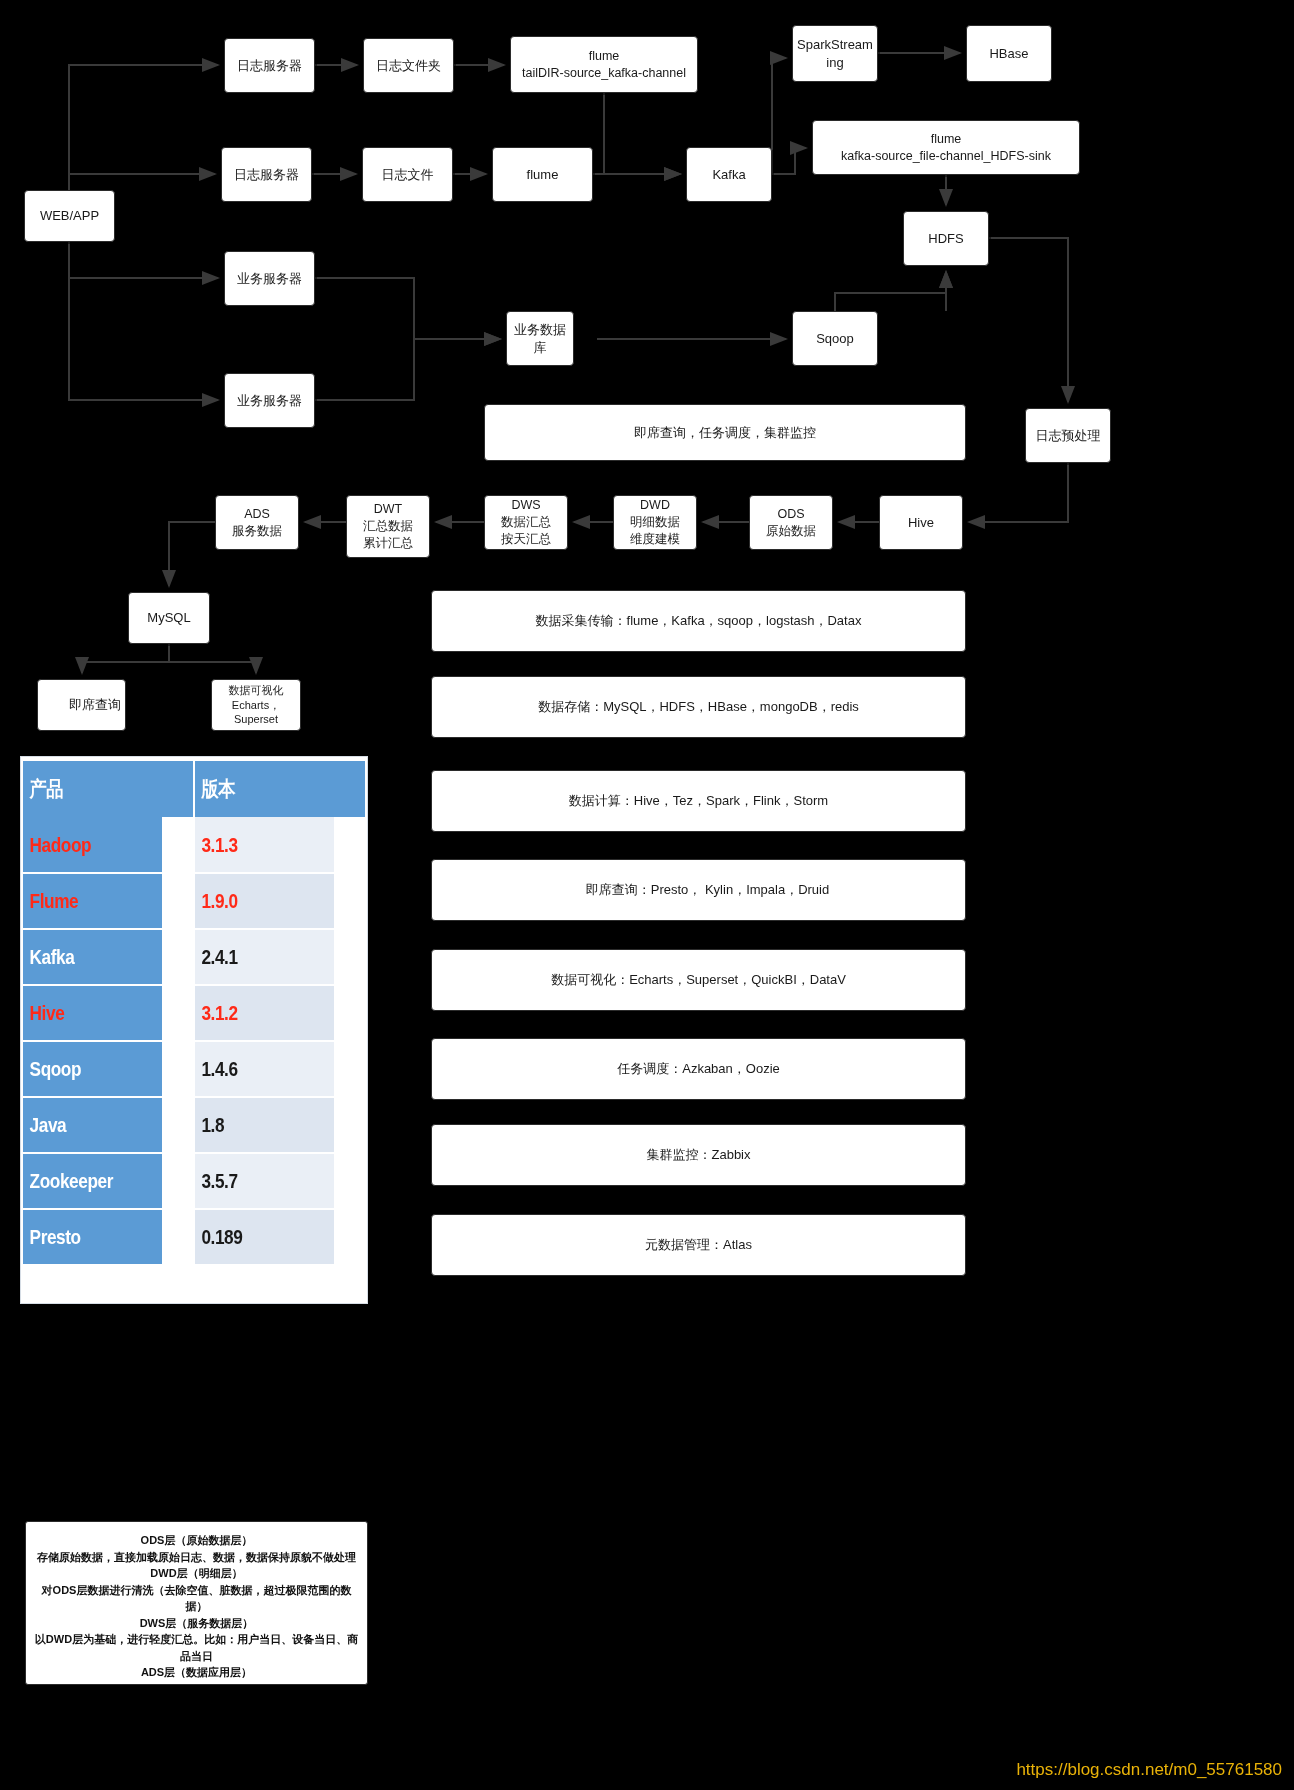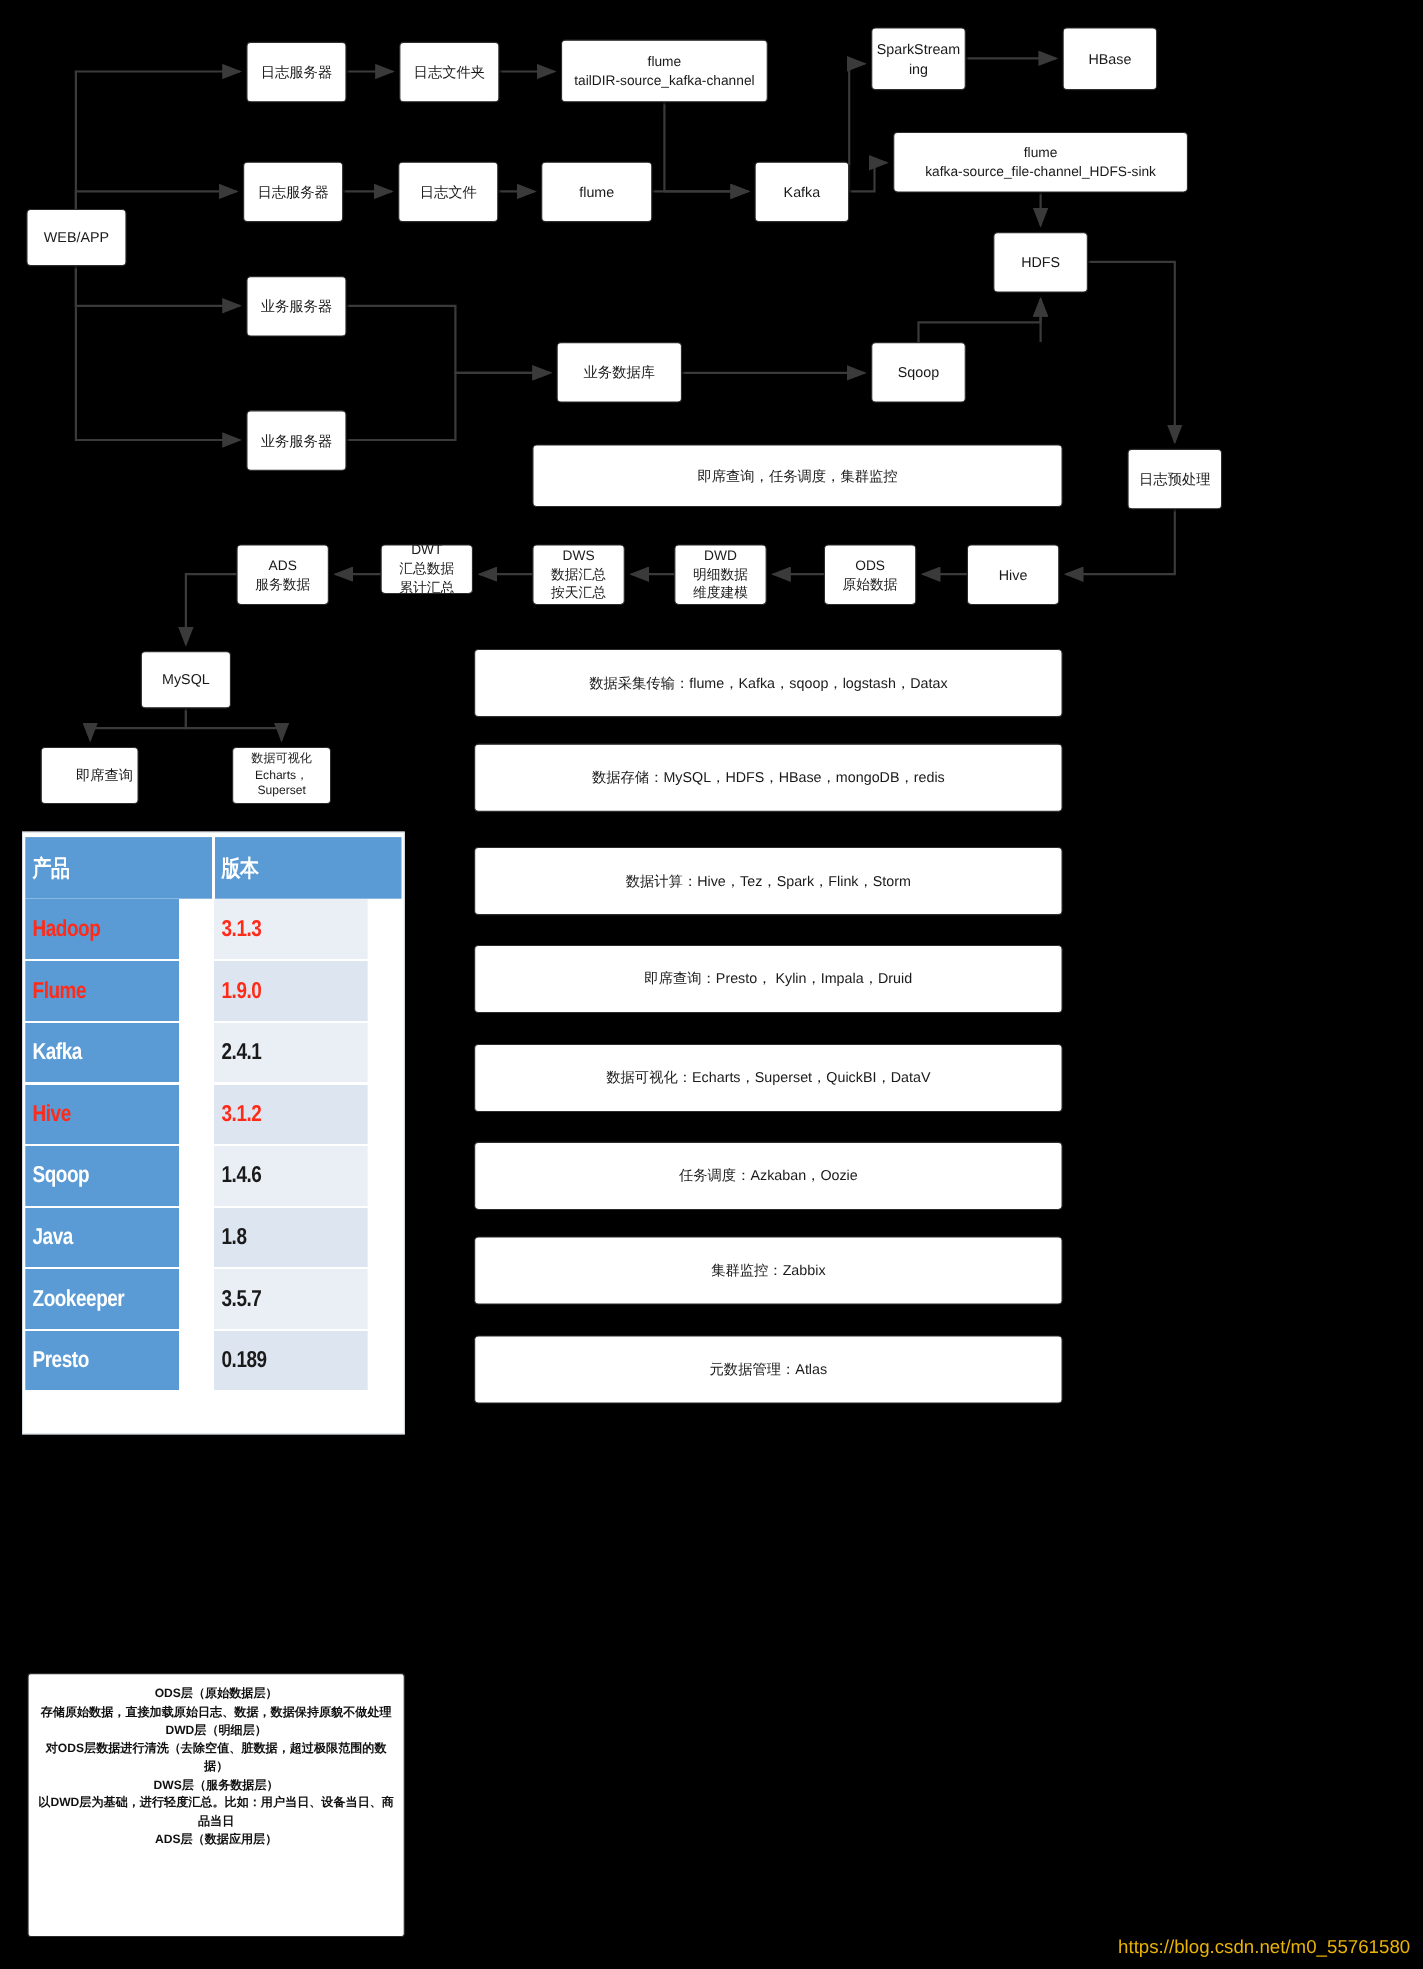--- a/index.html
+++ b/index.html
@@ -72,21 +72,21 @@
     border-bottom:2px solid #ffffff;
   }
   .vtable tbody tr:nth-child(even) td.ver { background:#dde5f0; }
   .vtable td.red, .vtable td.ver.red { color:#ff2a18; }
   .vtable td.prod.red { color:#ff2a18; }
 
   
   .descbox {
     position:absolute;
     left:25px; top:1521px;
-    width:343px; height:240px;
+    width:343px; height:164px;
     background:#ffffff;
     border:1px solid #2b2b2b;
     border-radius:3px;
     box-shadow:2px 2px 0 rgba(0,0,0,0.55);
     padding:10px 8px;
     font-size:11px;
     line-height:1.5;
     color:#111111;
     text-align:center;
     font-weight:bold;
@@ -171,28 +171,28 @@
   <div class="box" style="left:492px;top:147px;width:101px;height:55px;">flume</div>
   <div class="box" style="left:686px;top:147px;width:86px;height:55px;">Kafka</div>
   <div class="box" style="left:792px;top:25px;width:86px;height:57px;">SparkStream
 ing</div>
   <div class="box" style="left:966px;top:25px;width:86px;height:57px;">HBase</div>
   <div class="box sm" style="left:812px;top:120px;width:268px;height:55px;">flume
 kafka-source_file-channel_HDFS-sink</div>
   <div class="box" style="left:903px;top:211px;width:86px;height:55px;">HDFS</div>
   <div class="box" style="left:224px;top:251px;width:91px;height:55px;">业务服务器</div>
   <div class="box" style="left:224px;top:373px;width:91px;height:55px;">业务服务器</div>
-  <div class="box" style="left:506px;top:311px;width:114px;height:55px;">业务数据库</div>
+  <div class="box" style="left:506px;top:311px;width:68px;height:55px;">业务数据库</div>
   <div class="box" style="left:792px;top:311px;width:86px;height:55px;">Sqoop</div>
   <div class="box" style="left:484px;top:404px;width:482px;height:57px;">即席查询，任务调度，集群监控</div>
   <div class="box" style="left:1025px;top:408px;width:86px;height:55px;">日志预处理</div>
 
   <div class="box sm" style="left:215px;top:495px;width:84px;height:55px;">ADS
 服务数据</div>
-  <div class="box sm" style="left:346px;top:495px;width:84px;height:45px;">DWT
+  <div class="box sm" style="left:346px;top:495px;width:84px;height:63px;">DWT
 汇总数据
 累计汇总</div>
   <div class="box sm" style="left:484px;top:495px;width:84px;height:55px;">DWS
 数据汇总
 按天汇总</div>
   <div class="box sm" style="left:613px;top:495px;width:84px;height:55px;">DWD
 明细数据
 维度建模</div>
   <div class="box sm" style="left:749px;top:495px;width:84px;height:55px;">ODS
 原始数据</div>

